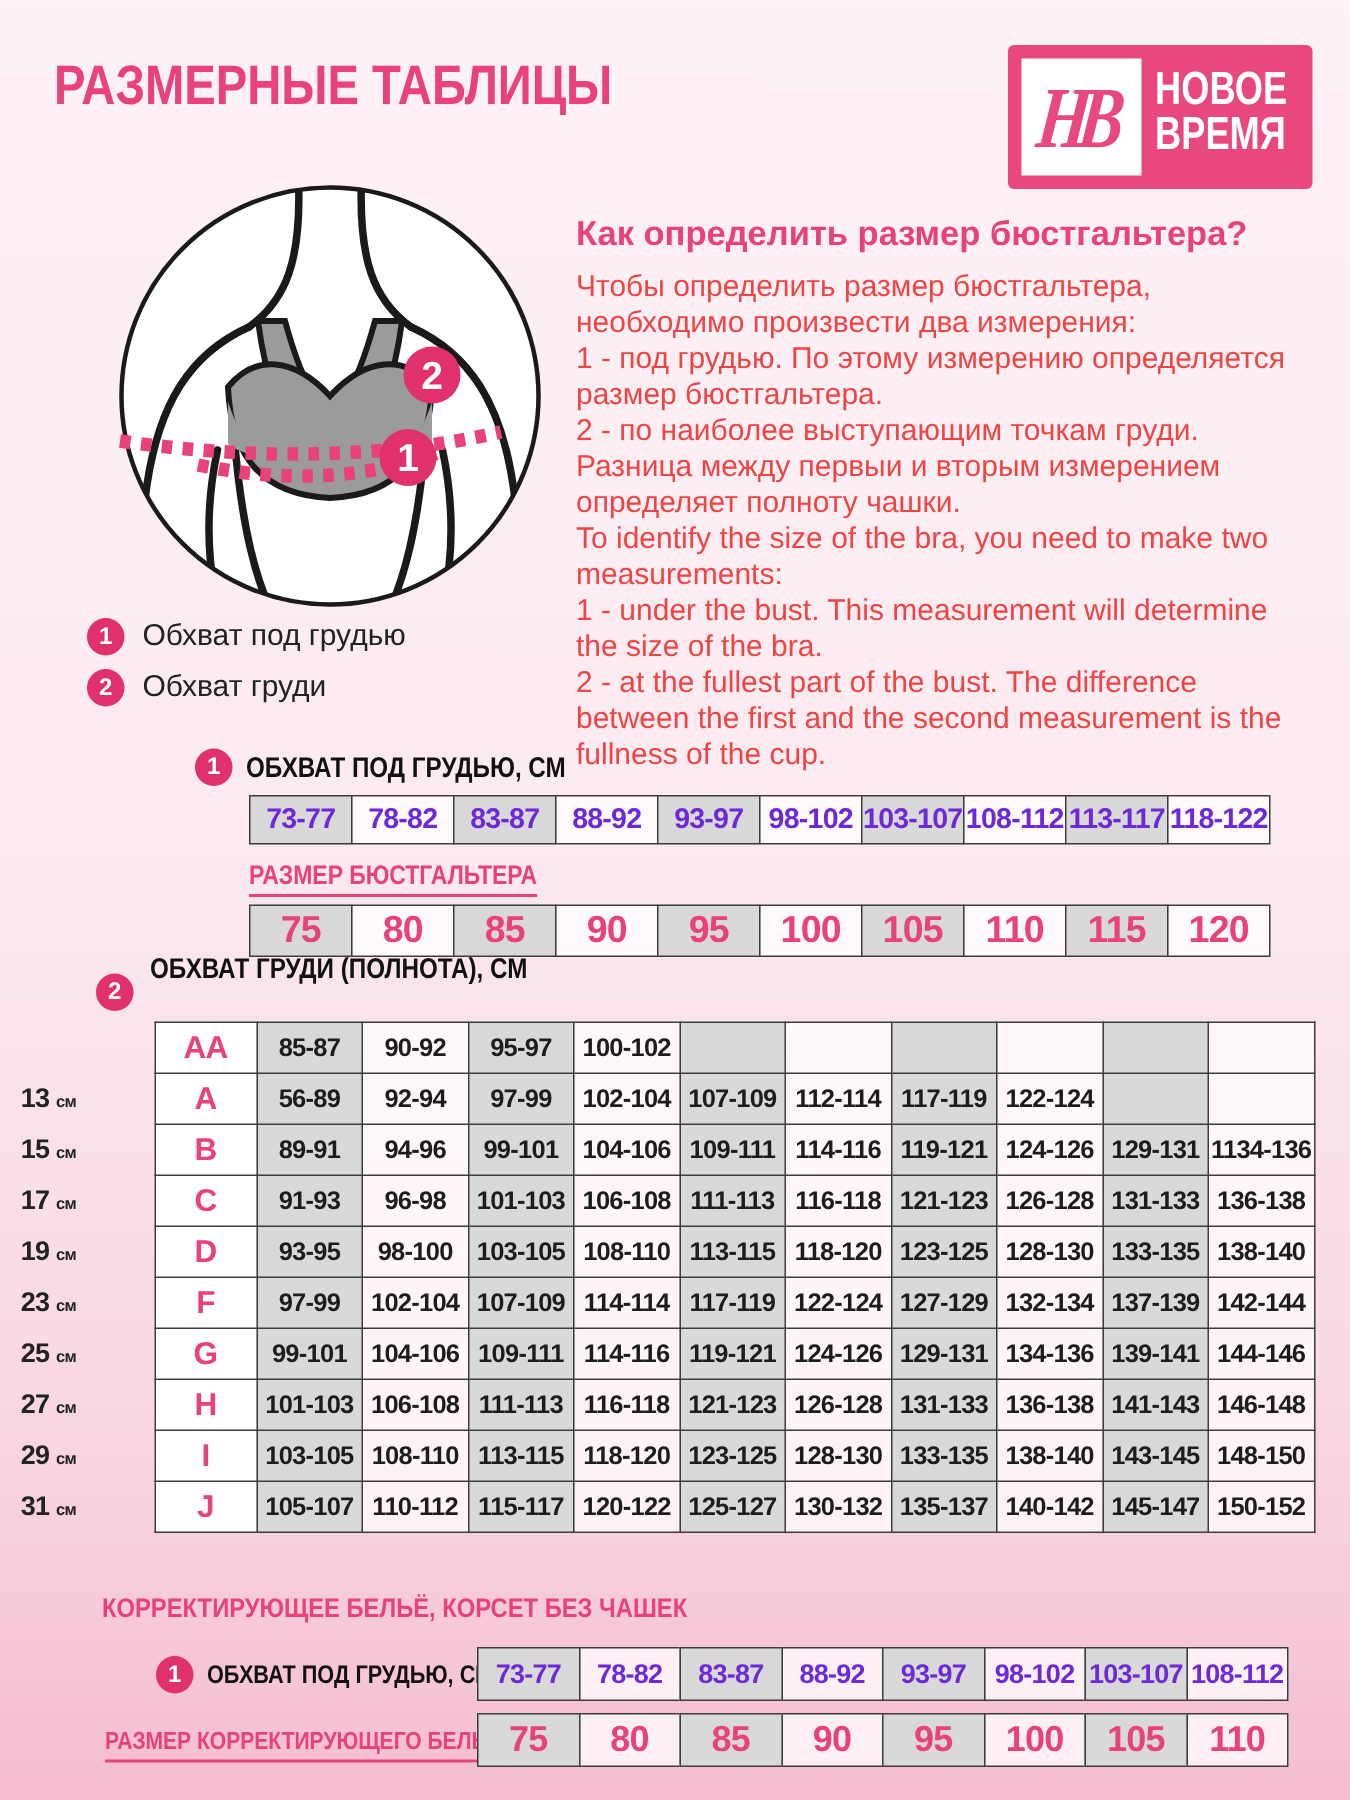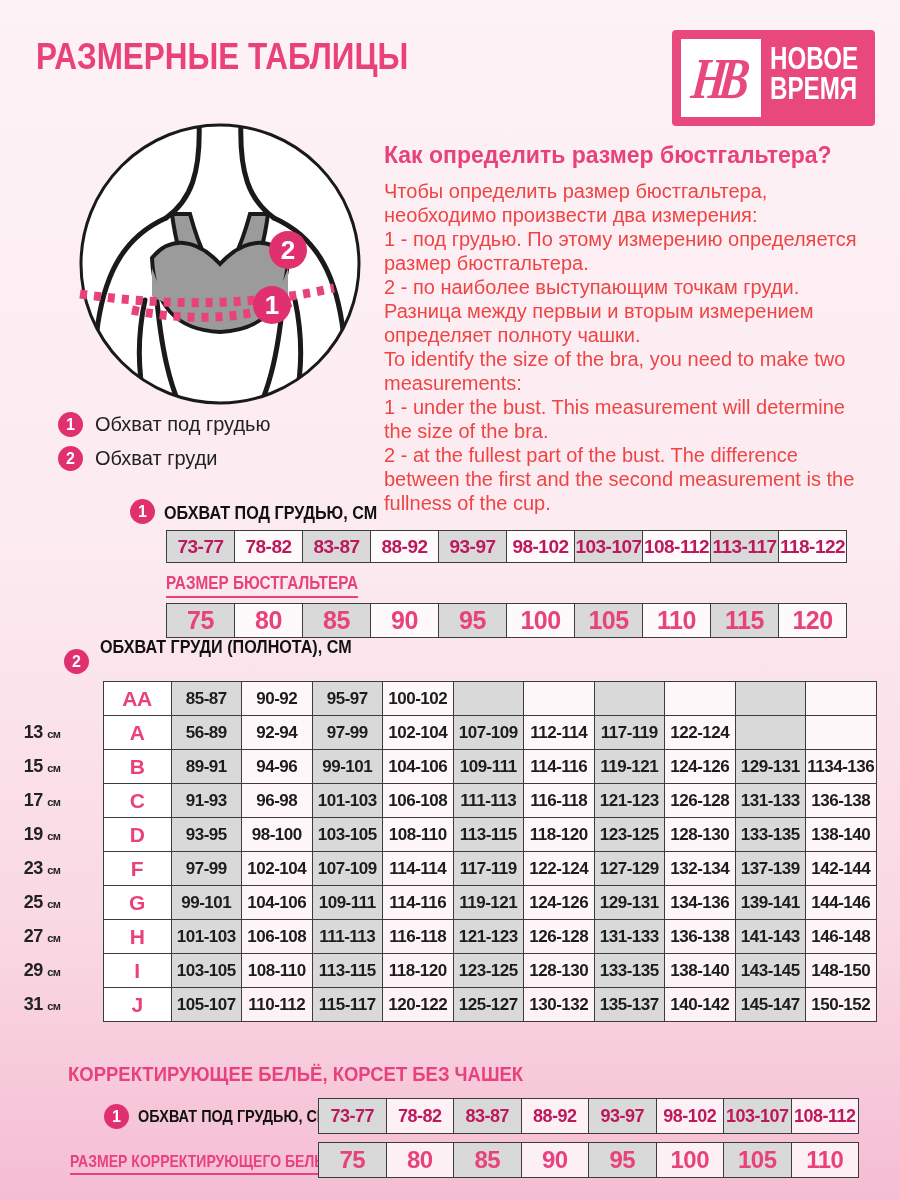--- a/index.html
+++ b/index.html
@@ -29,36 +29,36 @@
   
   .howto{left:384px;top:142px;width:492px;}
   .howto-h{font-size:23px;font-weight:bold;color:#e8417c;margin:0 0 10px 0;}
   .howto-p{font-size:20px;line-height:1.2;color:#ef4444;white-space:pre-line;margin:0;}
   
   .sec-label{font-weight:bold;color:#111;font-size:19px;}
   .sec-label-pink{font-weight:bold;color:#e8417c;}
   .underline{border-bottom:2px solid currentColor;padding-bottom:2px;}
   
   .cellrow{display:flex;}
-  .cell{box-sizing:border-box;border:1px solid #3c3c3c;margin-left:-1px;display:flex;align-items:center;justify-content:center;background:rgba(255,255,255,0.75);font-weight:bold;color:#be185d;letter-spacing:-0.5px;}
+  .cell{box-sizing:border-box;border:1px solid #3c3c3c;margin-left:-1px;display:flex;align-items:center;justify-content:center;background:rgba(255,255,255,0.75);font-weight:bold;color:#6d28d9;letter-spacing:-0.5px;}
   .cell:first-child{margin-left:0;}
   .cell.gray{background:#d9d9d9;}
   .row-t1-band .cell{width:69px;height:33px;font-size:19px;}
   .row-t1-size .cell{width:69px;height:35px;font-size:25px;color:#e8417c;}
   .row-corr-band .cell{width:68.5px;height:36px;font-size:18px;}
   .row-corr-size .cell{width:68.5px;height:36px;font-size:24px;color:#e8417c;}
   
   .cup-table{left:4px;top:681px;border-collapse:collapse;table-layout:fixed;}
   .cup-table td{box-sizing:border-box;border:1px solid #3c3c3c;height:34px;text-align:center;vertical-align:middle;font-weight:bold;font-size:17px;color:#1c1c1c;letter-spacing:-0.5px;background:rgba(255,255,255,0.72);padding:0;}
-  .cup-table td.cmcol{border:none;background:transparent;text-align:right;padding-right:42px;font-size:18px;color:#222;}
+  .cup-table td.cmcol{border:none;background:transparent;text-align:center;padding-right:42px;font-size:18px;color:#222;}
   .cup-table td.cmcol .cm-unit{font-size:11px;font-weight:bold;}
   .cup-table td.cupcol{background:#fff;color:#e8417c;font-size:21px;}
   .cup-table td.gray{background:#d9d9d9;}
   .w-cm{width:99px;} .w-cup{width:68px;} .w-data{width:70.5px;}
-  .corr-heading{left:68px;top:1062px;font-size:21px;font-weight:bold;color:#e8417c;}
+  .corr-heading{left:68px;top:1062px;font-size:18px;font-weight:bold;color:#e8417c;}
 </style>
 </head>
 <body>
 
 <div class="abs page-title"><span class="cond">РАЗМЕРНЫЕ ТАБЛИЦЫ</span></div>
 
 <div class="abs logo">
   <div class="logo-panel">
     <span class="logo-mono">НВ</span>
   </div>

